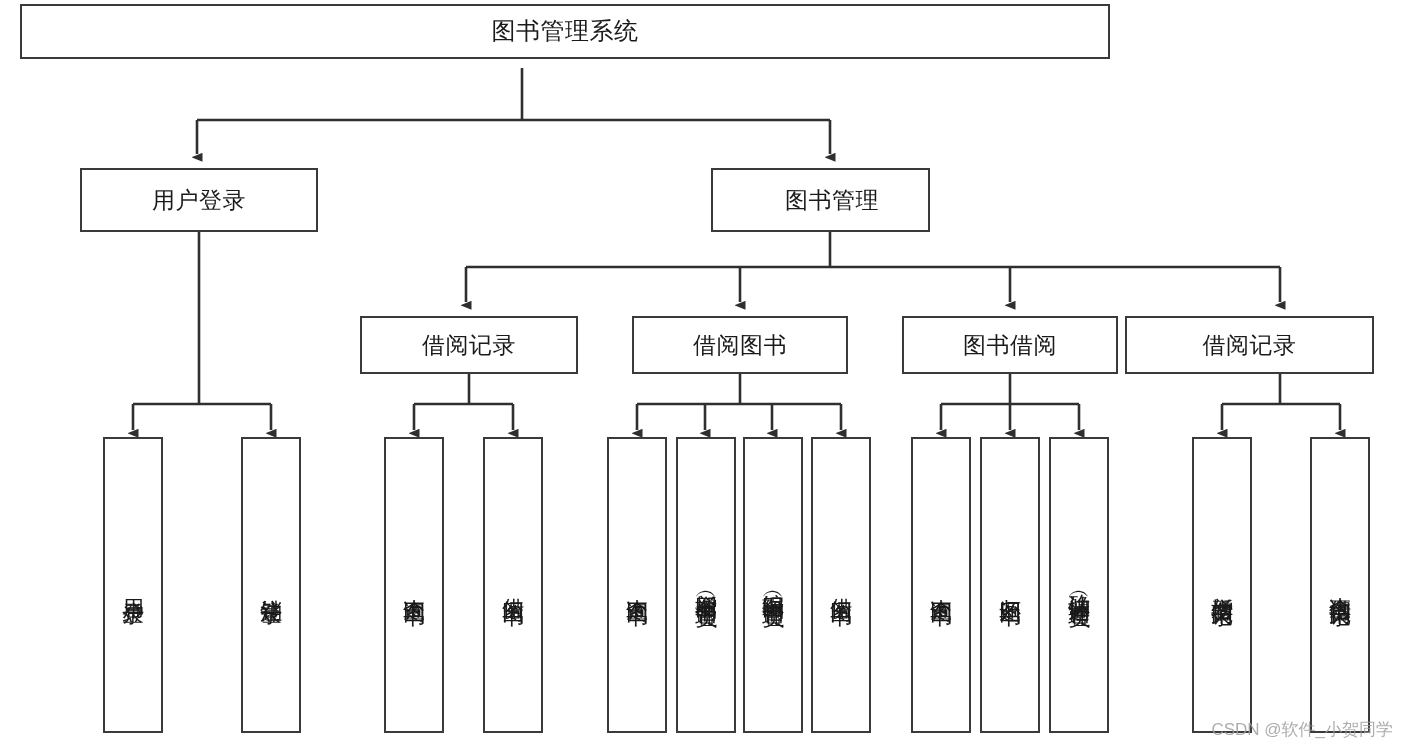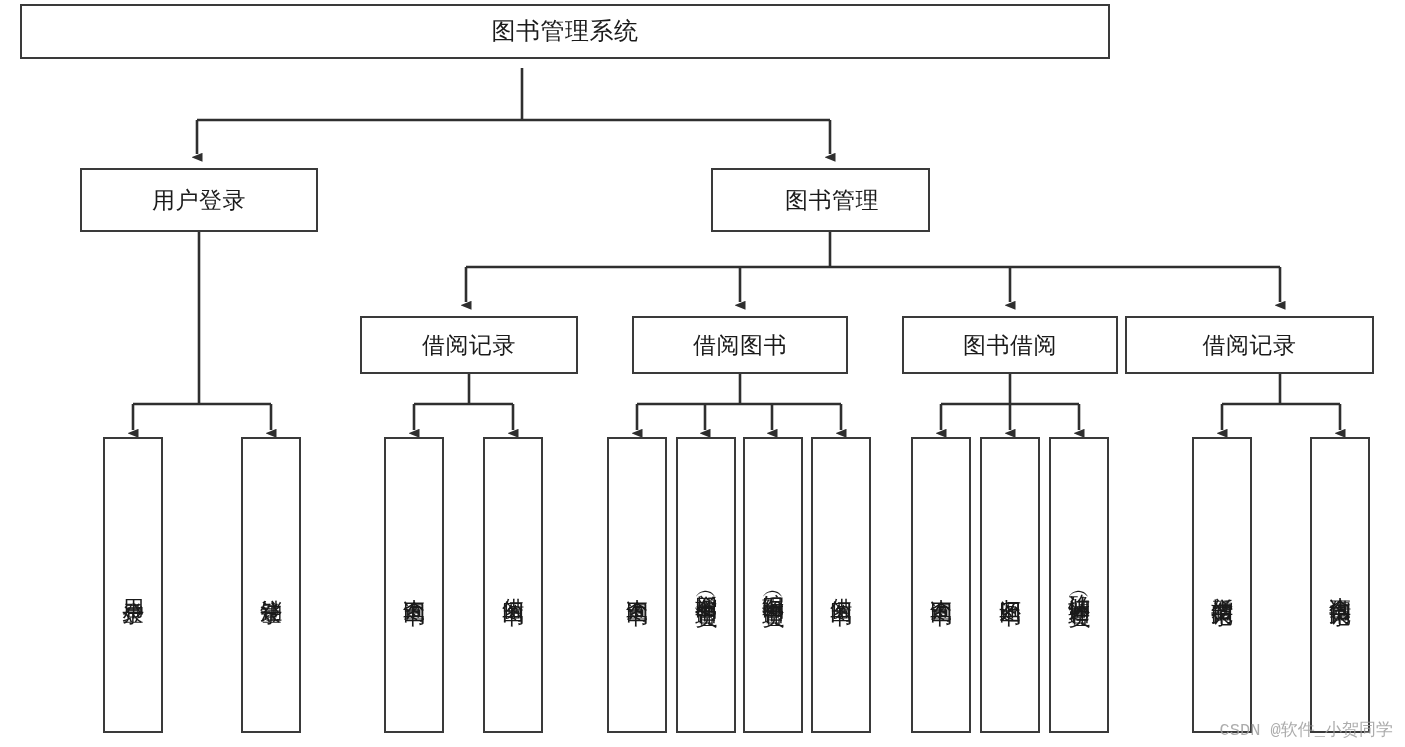--- a/index.html
+++ b/index.html
@@ -64,21 +64,21 @@
   }
   .watermark{
     position:absolute;
     right:12px;
     bottom:6px;
     font-size:17px;
     color:#9e9e9e;
     opacity:.85;
     z-index:5;
     white-space:nowrap;
-    font-family:Liberation Mono, monospace;
+    font-family:Liberation Sans, sans-serif;
   }
 </style>
 </head>
 <body>
 
 <div id="canvas">
 
   <svg id="edges" viewBox="0 0 1405 747" width="1405" height="747" xmlns="http://www.w3.org/2000/svg">
     <defs>
       <marker id="arrow" markerWidth="9" markerHeight="11" refX="1.2" refY="5.5" orient="auto" markerUnits="userSpaceOnUse">

